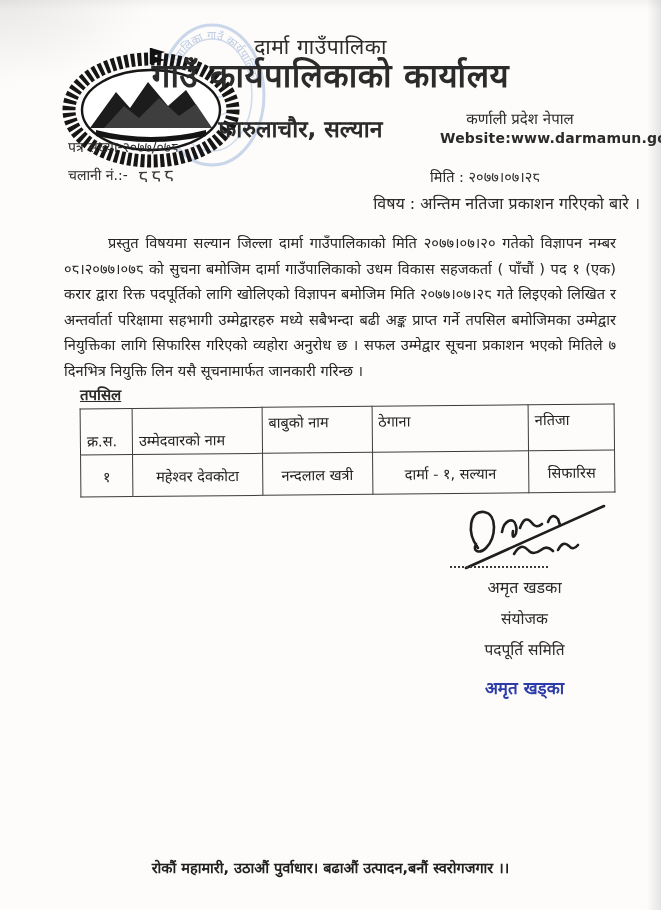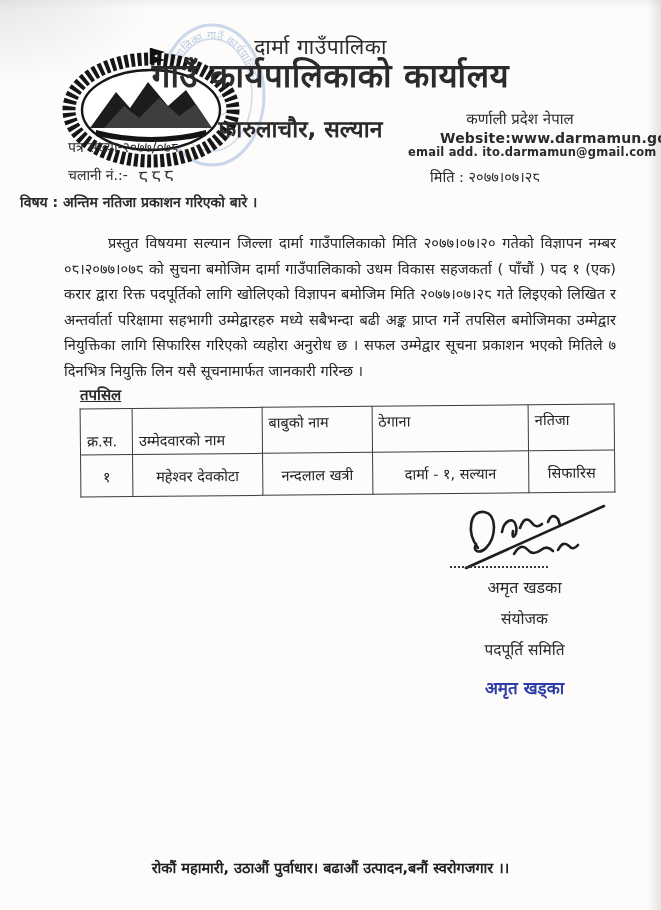--- a/index.html
+++ b/index.html
@@ -38,21 +38,21 @@
   .province{left:400px;width:240px;top:108px;text-align:center;font-size:15px;}
   .website{left:408px;top:130px;font-size:14px;font-weight:bold;letter-spacing:.2px;margin-left:32px;}
   .email{left:408px;top:145px;font-size:11.5px;font-weight:bold;letter-spacing:.2px;}
   .letter-no{left:68px;top:137px;font-size:14px;}
   .dispatch{left:68px;top:160px;font-size:14px;}
   .dispatch .hand{
     display:inline-block;font-size:19px;letter-spacing:3px;color:#3a3a3a;
     transform:rotate(-2deg) translateY(2px);margin-left:10px;font-weight:500;
   }
   .date-line{left:430px;top:166px;font-size:14.5px;}
-  .subject{left:20px;width:620px;top:192px;text-align:left;font-size:14px;font-weight:bold;}
+  .subject{left:20px;width:620px;top:192px;text-align:right;font-size:16px;font-weight:normal;}
 
   
   .para{
     left:64px;top:230px;width:552px;
     font-size:14.6px;line-height:25.5px;text-align:justify;text-indent:44px;
     color:#242424;
   }
 
   
   .tapasil{left:80px;top:384px;font-size:15px;font-weight:bold;text-decoration:underline;}
@@ -111,21 +111,20 @@
     <path d="M34 84 q55 14 110 0 l0 6 q-55 12 -110 0 z" fill="#141414"></path>
     <line x1="89" y1="2" x2="89" y2="18" stroke="#111" stroke-width="2.4"></line>
     <path d="M89 2 l14 4 -12 4 12 4 -14 4 z" fill="#111"></path>
   </svg>
 
   <div class="abs muni-name">दार्मा गाउँपालिका</div>
   <div class="abs office-name">गाउँ कार्यपालिकाको कार्यालय</div>
   <div class="abs office-addr">फारुलाचौर, सल्यान</div>
   <div class="abs province">कर्णाली प्रदेश नेपाल</div>
   <div class="abs website">Website:www.darmamun.gov.np</div>
-  <div class="abs email">email add. ito.darmamun@gmail.com</div>
 
   <div class="abs letter-no">पत्र संख्या-२०७७/०७८</div>
   <div class="abs dispatch">
     <span>चलानी नं.:-</span><span class="hand">८८८</span>
   </div>
   <div class="abs date-line">मिति : २०७७।०७।२८</div>
 
   <div class="abs subject">विषय :  अन्तिम नतिजा प्रकाशन गरिएको बारे   ।</div>
 
   <div class="abs para">प्रस्तुत विषयमा सल्यान जिल्ला दार्मा गाउँपालिकाको मिति २०७७।०७।२० गतेको  विज्ञापन नम्बर ०८।२०७७।०७८ को सुचना बमोजिम दार्मा गाउँपालिकाको उधम विकास सहजकर्ता ( पाँचौं ) पद १ (एक) करार द्वारा रिक्त पदपूर्तिको लागि खोलिएको विज्ञापन बमोजिम मिति २०७७।०७।२८ गते लिइएको लिखित र अन्तर्वार्ता  परिक्षामा सहभागी  उम्मेद्वारहरु मध्ये सबैभन्दा बढी अङ्क प्राप्त गर्ने तपसिल बमोजिमका उम्मेद्वार नियुक्तिका लागि सिफारिस गरिएको व्यहोरा अनुरोध छ ।  सफल उम्मेद्वार सूचना प्रकाशन भएको मितिले ७ दिनभित्र नियुक्ति लिन यसै सूचनामार्फत जानकारी गरिन्छ ।</div>

